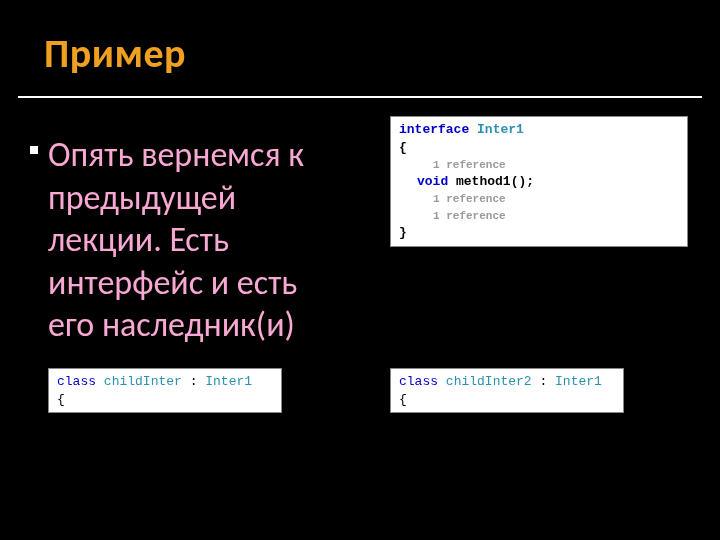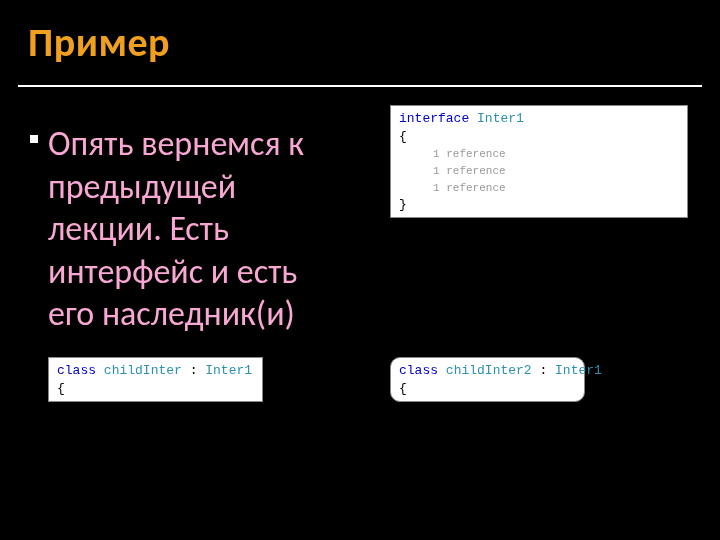--- a/index.html
+++ b/index.html
@@ -5,21 +5,22 @@
   * { margin: 0; padding: 0; box-sizing: border-box; }
   body {
     width: 720px;
     height: 540px;
     background: #000;
     font-family: Calibri, Arial, sans-serif;
     overflow: hidden;
     position: relative;
   }
   .title-area {
-    padding: 18px 28px 8px 28px;
+    padding: 18px 28px 8px 44px;
+    margin-top: 11px;
   }
   .title {
     color: #f0a020;
     font-size: 40px;
     font-weight: bold;
     letter-spacing: 0.5px;
   }
   .underline {
     height: 2px;
     background: #fff;
@@ -59,31 +60,31 @@
   }
   .code-box .kw { color: #0000c8; }
   .code-box .type { color: #2b91af; }
   .code-box .ref { color: #9a9a9a; font-size: 11px; margin-left: 34px; display: block; margin-top: 2px; }
   .code-box .line { white-space: pre; }
   .code-box .indent { margin-left: 18px; }
   #box-interface {
     left: 390px;
     top: 18px;
     width: 298px;
+    font-weight: bold;
   }
   #box-child1 {
     left: 48px;
     top: 270px;
-    width: 215px;
+    width: 234px;
   }
   #box-child2 {
     left: 390px;
     top: 270px;
-    width: 195px;
-    border-radius: 10px;
+    width: 234px;
   }
 </style>
 </head>
 <body>
 
 <div class="title-area">
   <div class="title">Пример</div>
 </div>
 <div class="underline"></div>
 
@@ -91,20 +92,21 @@
 
   <div class="bullet-block">
     <div class="bullet-marker"></div>
     <span>Опять вернемся к предыдущей лекции. Есть интерфейс и есть его наследник(и)</span>
   </div>
 
   <div id="box-interface" class="code-box">
     <div class="line"><span class="kw">interface</span> <span class="type">Inter1</span></div>
     <div class="line">{</div>
     <span class="ref">1 reference</span>
+    <div class="line indent"><span class="kw">void</span><span> method1();</span></div>
     <span class="ref">1 reference</span>
     <span class="ref">1 reference</span>
     <div class="line">}</div>
   </div>
 
   <div id="box-child1" class="code-box">
     <div class="line"><span class="kw">class</span> <span class="type">childInter</span><span> : </span><span class="type">Inter1</span></div>
     <div class="line">{</div>
   </div>
 

